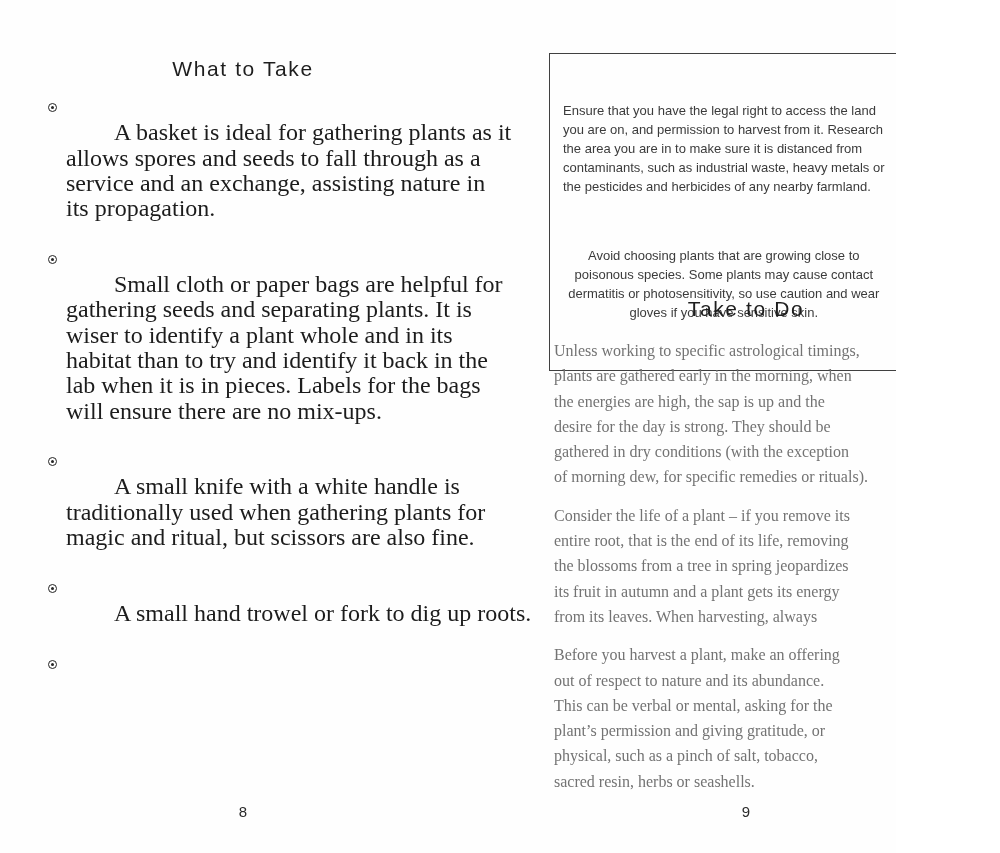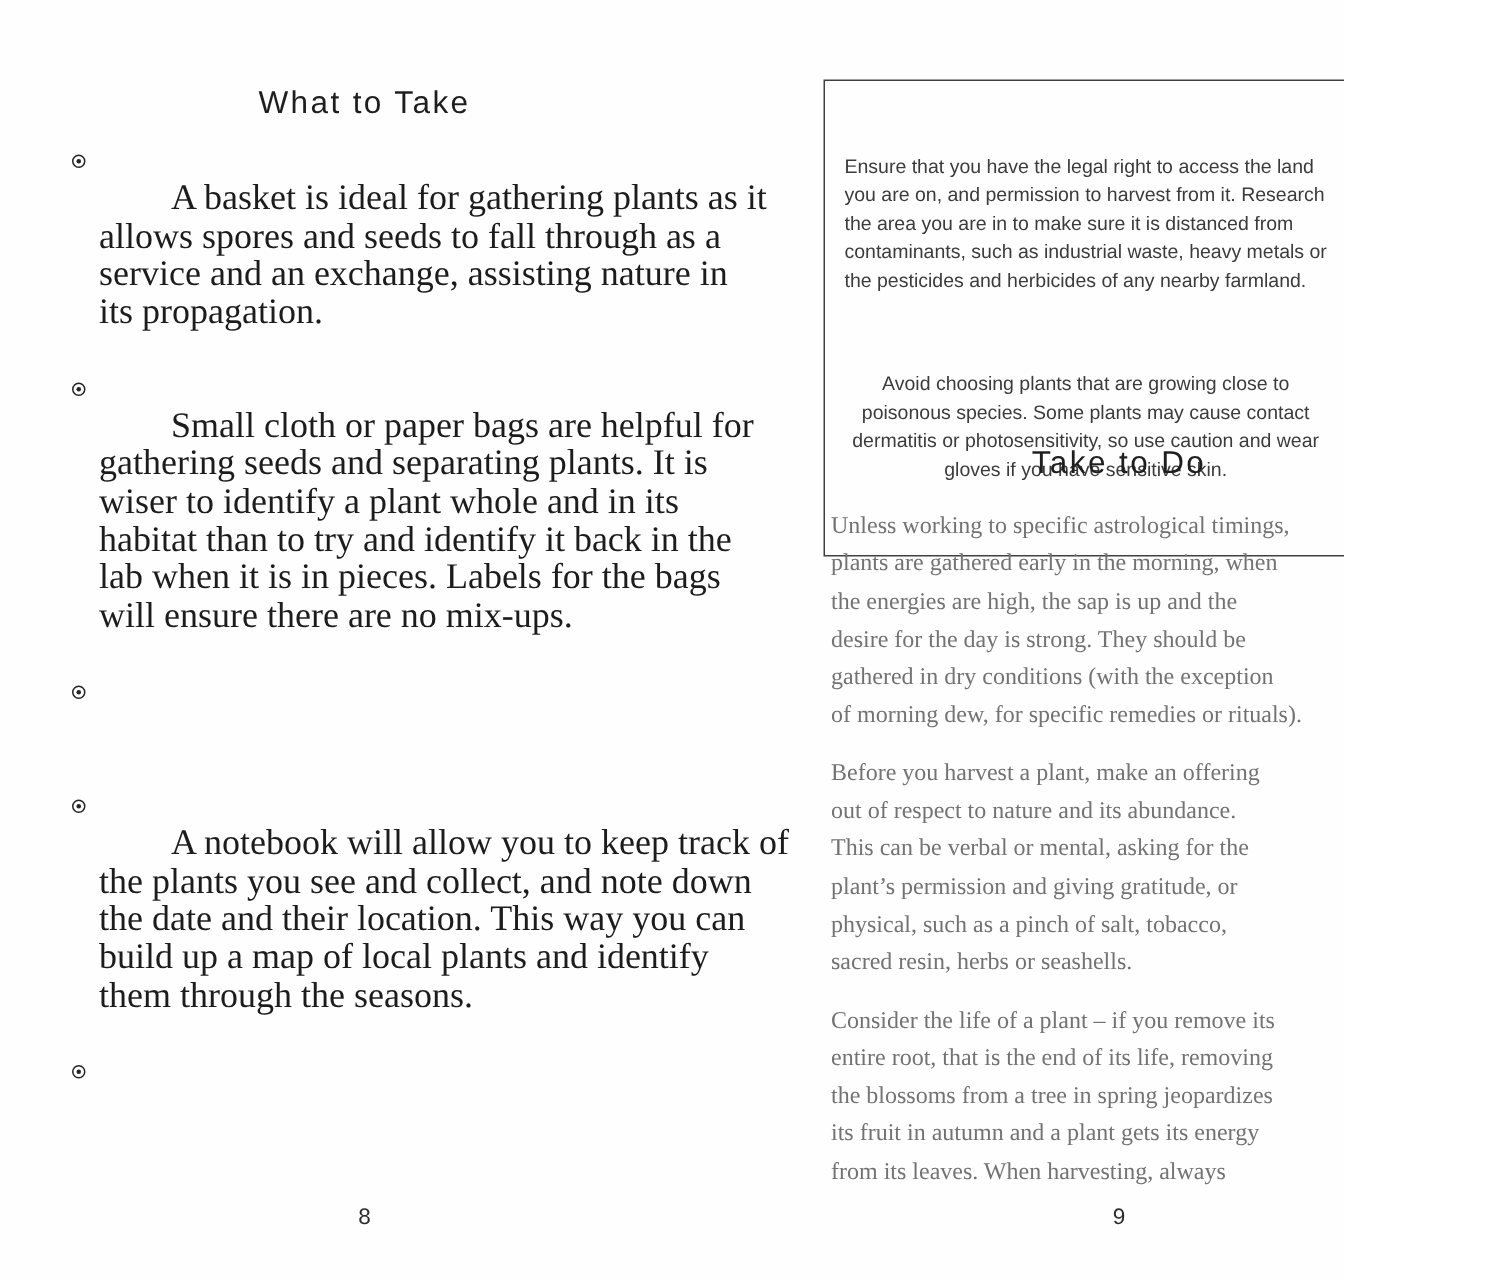--- a/index.html
+++ b/index.html
@@ -135,28 +135,26 @@
       </li>
       <li>
         <span class="bullet"></span><span>Small cloth or paper bags are helpful for
 gathering seeds and separating plants. It is
 wiser to identify a plant whole and in its
 habitat than to try and identify it back in the
 lab when it is in pieces. Labels for the bags
 will ensure there are no mix-ups.</span>
       </li>
       <li>
-        <span class="bullet"></span>
-      </li>
-      <li>
-        <span class="bullet"></span><span>A notebook will allow you to keep track of
-the plants you see and collect, and note down
-the date and their location. This way you can
-build up a map of local plants and identify
-them through the seasons.</span>
+        <span class="bullet"></span><span>A small knife with a white handle is
+traditionally used when gathering plants for
+magic and ritual, but scissors are also fine.</span>
+      </li>
+      <li>
+        <span class="bullet"></span><span>A small hand trowel or fork to dig up roots.</span>
       </li>
       <li>
         <span class="bullet"></span>
       </li>
 
     </ul>
 
     <div class="page-number">8</div>
   </div>
 
@@ -176,29 +174,29 @@
 
     <div class="section-title">Take to Do</div>
 
     <div class="do-body">
       <p>Unless working to specific astrological timings,
 plants are gathered early in the morning, when
 the energies are high, the sap is up and the
 desire for the day is strong. They should be
 gathered in dry conditions (with the exception
 of morning dew, for specific remedies or rituals).</p>
+      <p>Consider the life of a plant – if you remove its
+entire root, that is the end of its life, removing
+the blossoms from a tree in spring jeopardizes
+its fruit in autumn and a plant gets its energy
+from its leaves. When harvesting, always</p>
       <p>Before you harvest a plant, make an offering
 out of respect to nature and its abundance.
 This can be verbal or mental, asking for the
 plant’s permission and giving gratitude, or
 physical, such as a pinch of salt, tobacco,
 sacred resin, herbs or seashells.</p>
-      <p>Consider the life of a plant – if you remove its
-entire root, that is the end of its life, removing
-the blossoms from a tree in spring jeopardizes
-its fruit in autumn and a plant gets its energy
-from its leaves. When harvesting, always</p>
     </div>
 
     <div class="page-number">9</div>
   </div>
 
 </div>
 
 </body></html>

